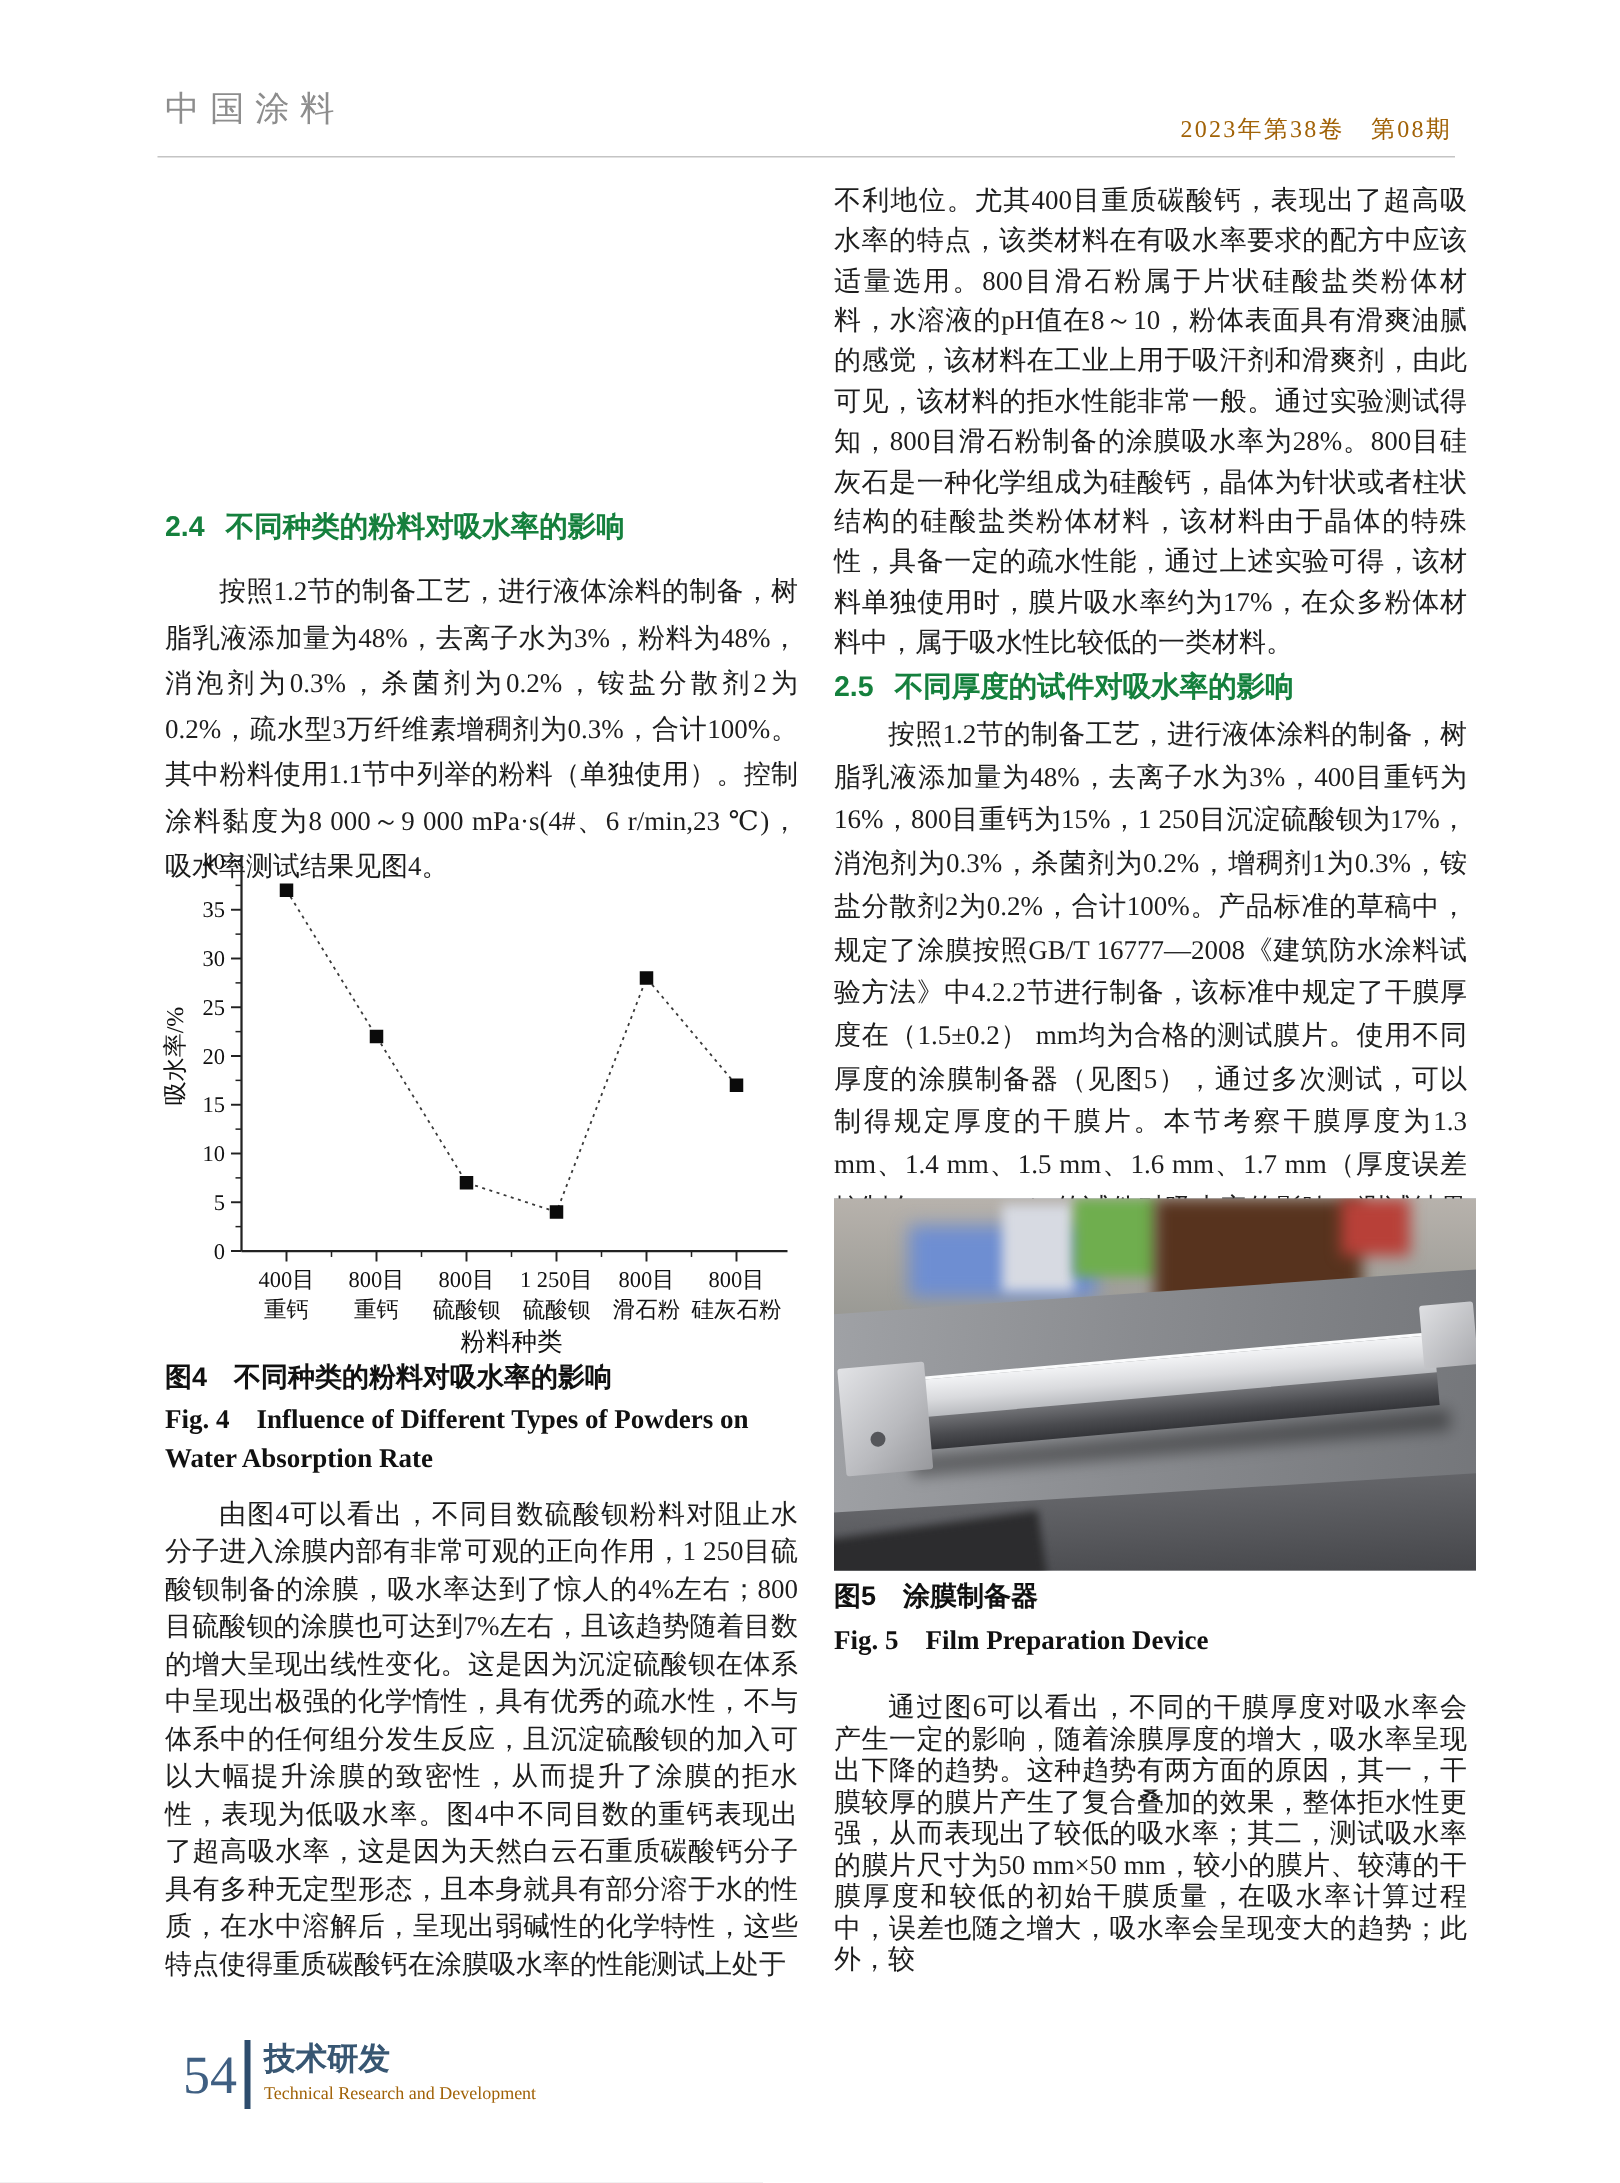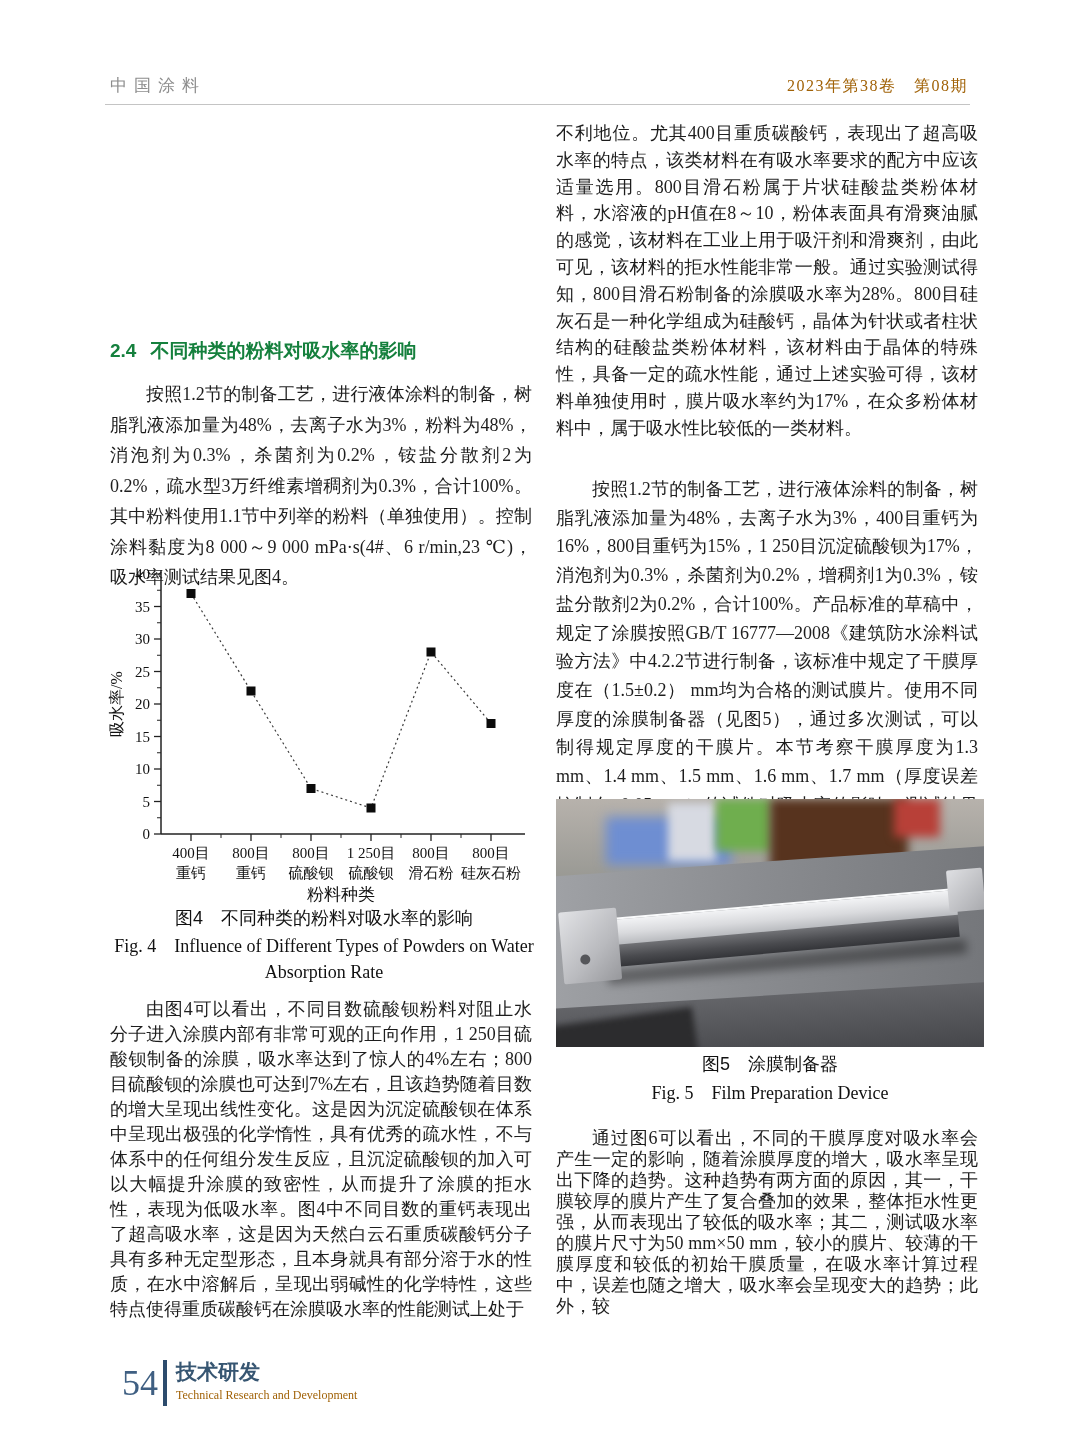--- a/index.html
+++ b/index.html
@@ -1,30 +1,30 @@
 <!DOCTYPE html>
 <html><head>
 <meta charset="utf-8">
 <style>
   html,body{margin:0;padding:0;background:#e8e8e8;}
   #page{position:relative;width:1080px;height:1455px;background:#ffffff;margin:0 auto;
         font-family:"Liberation Serif","DejaVu Serif",serif;color:#1c1c1c;overflow:hidden;}
   
-  .hdr-journal{position:absolute;left:110px;top:74px;font-size:17px;color:#8d8d8d;letter-spacing:7px;}
+  .hdr-journal{position:absolute;left:110px;top:57px;font-size:23px;color:#8d8d8d;letter-spacing:7px;}
   .hdr-issue{position:absolute;right:112px;top:76px;font-size:16px;color:#a16207;letter-spacing:1.5px;}
   .hdr-rule{position:absolute;left:105px;top:104px;width:865px;height:1px;background:#c4c4c4;}
   
   .para{position:absolute;width:422px;text-align:justify;font-size:18px;line-height:30.5px;color:#1d1d1d;}
   .para.indent{text-indent:2em;}
   .col-l{left:110px;}
   .col-r{left:556px;}
   .sec-head{position:absolute;width:422px;font-family:"Liberation Sans","DejaVu Sans",sans-serif;
             font-weight:bold;font-size:19px;color:#15803d;}
   .sec-head .sec-num{margin-right:14px;}
-  .cap{position:absolute;width:428px;text-align:center;font-weight:normal;}
+  .cap{position:absolute;width:428px;font-weight:bold;}
   .cap-zh{font-family:"Liberation Sans","DejaVu Sans",sans-serif;font-size:18px;color:#111;}
   .cap-en{font-family:"Liberation Serif","DejaVu Serif",serif;font-size:18px;color:#111;line-height:26px;}
   
   #fig4{position:absolute;left:108px;top:556px;width:430px;height:348px;}
   
   #fig5{position:absolute;left:556px;top:799px;width:428px;height:248px;overflow:hidden;background:#85878b;}
   #fig5 .blur-blob{position:absolute;filter:blur(6px);}
   .photo-bgstrip{position:absolute;left:0;top:0;width:428px;height:95px;background:linear-gradient(#b7b2ac,#93948f);}
   .photo-table{position:absolute;left:-30px;top:62px;width:500px;height:165px;
                background:linear-gradient(100deg,#a3a5a9 0%,#8a8c90 45%,#707276 100%);transform:rotate(-4deg);}
@@ -131,20 +131,23 @@
       </svg>
   </div>
 
   <div class="cap cap-zh col-l" style="top:906px;">图4　不同种类的粉料对吸水率的影响</div>
   <div class="cap cap-en col-l" style="top:933px;">Fig. 4　Influence of Different Types of Powders on Water Absorption Rate</div>
 
   <div class="para col-l indent" style="top:997px;line-height:25px;">由图4可以看出，不同目数硫酸钡粉料对阻止水分子进入涂膜内部有非常可观的正向作用，1 250目硫酸钡制备的涂膜，吸水率达到了惊人的4%左右；800目硫酸钡的涂膜也可达到7%左右，且该趋势随着目数的增大呈现出线性变化。这是因为沉淀硫酸钡在体系中呈现出极强的化学惰性，具有优秀的疏水性，不与体系中的任何组分发生反应，且沉淀硫酸钡的加入可以大幅提升涂膜的致密性，从而提升了涂膜的拒水性，表现为低吸水率。图4中不同目数的重钙表现出了超高吸水率，这是因为天然白云石重质碳酸钙分子具有多种无定型形态，且本身就具有部分溶于水的性质，在水中溶解后，呈现出弱碱性的化学特性，这些特点使得重质碳酸钙在涂膜吸水率的性能测试上处于</div>
 
   <div class="para col-r" style="top:120px;line-height:26.8px;">不利地位。尤其400目重质碳酸钙，表现出了超高吸水率的特点，该类材料在有吸水率要求的配方中应该适量选用。800目滑石粉属于片状硅酸盐类粉体材料，水溶液的pH值在8～10，粉体表面具有滑爽油腻的感觉，该材料在工业上用于吸汗剂和滑爽剂，由此可见，该材料的拒水性能非常一般。通过实验测试得知，800目滑石粉制备的涂膜吸水率为28%。800目硅灰石是一种化学组成为硅酸钙，晶体为针状或者柱状结构的硅酸盐类粉体材料，该材料由于晶体的特殊性，具备一定的疏水性能，通过上述实验可得，该材料单独使用时，膜片吸水率约为17%，在众多粉体材料中，属于吸水性比较低的一类材料。</div>
 
+  <div class="sec-head col-r" style="top:445px;">
+    <span class="sec-num">2.5</span><span>不同厚度的试件对吸水率的影响</span>
+  </div>
 
   <div class="para col-r indent" style="top:475px;line-height:28.7px;">按照1.2节的制备工艺，进行液体涂料的制备，树脂乳液添加量为48%，去离子水为3%，400目重钙为16%，800目重钙为15%，1 250目沉淀硫酸钡为17%，消泡剂为0.3%，杀菌剂为0.2%，增稠剂1为0.3%，铵盐分散剂2为0.2%，合计100%。产品标准的草稿中，规定了涂膜按照GB/T 16777—2008《建筑防水涂料试验方法》中4.2.2节进行制备，该标准中规定了干膜厚度在（1.5±0.2） mm均为合格的测试膜片。使用不同厚度的涂膜制备器（见图5），通过多次测试，可以制得规定厚度的干膜片。本节考察干膜厚度为1.3 mm、1.4 mm、1.5 mm、1.6 mm、1.7 mm（厚度误差控制在±0.05 mm）的试件对吸水率的影响，测试结果如图6所示。</div>
 
   <div id="fig5">
     <div class="photo-bgstrip"></div>
     <div class="blur-blob" style="left:50px;top:18px;width:125px;height:48px;background:#6e8ed2;"></div>
     <div class="blur-blob" style="left:112px;top:4px;width:48px;height:58px;background:#d7dae2;filter:blur(4px);"></div>
     <div class="blur-blob" style="left:160px;top:0px;width:56px;height:52px;background:#6fae4e;filter:blur(4px);"></div>
     <div class="blur-blob" style="left:214px;top:0px;width:138px;height:78px;background:#57331e;filter:blur(5px);"></div>
     <div class="blur-blob" style="left:338px;top:0px;width:46px;height:38px;background:#b84038;filter:blur(5px);"></div>

